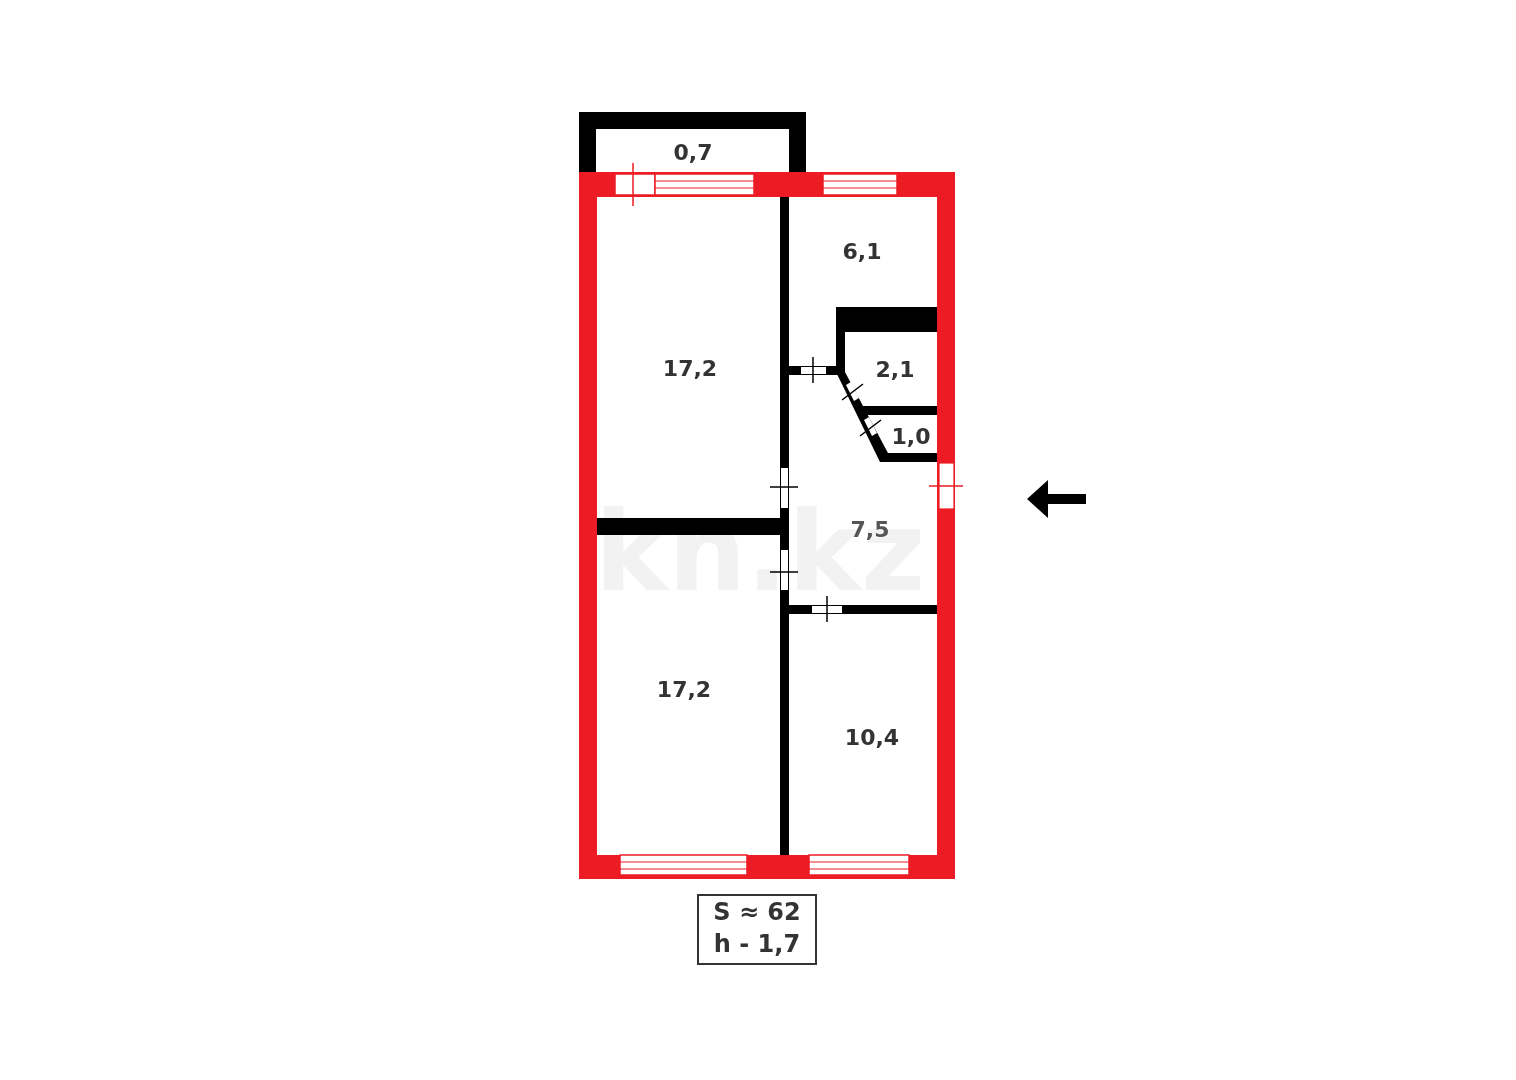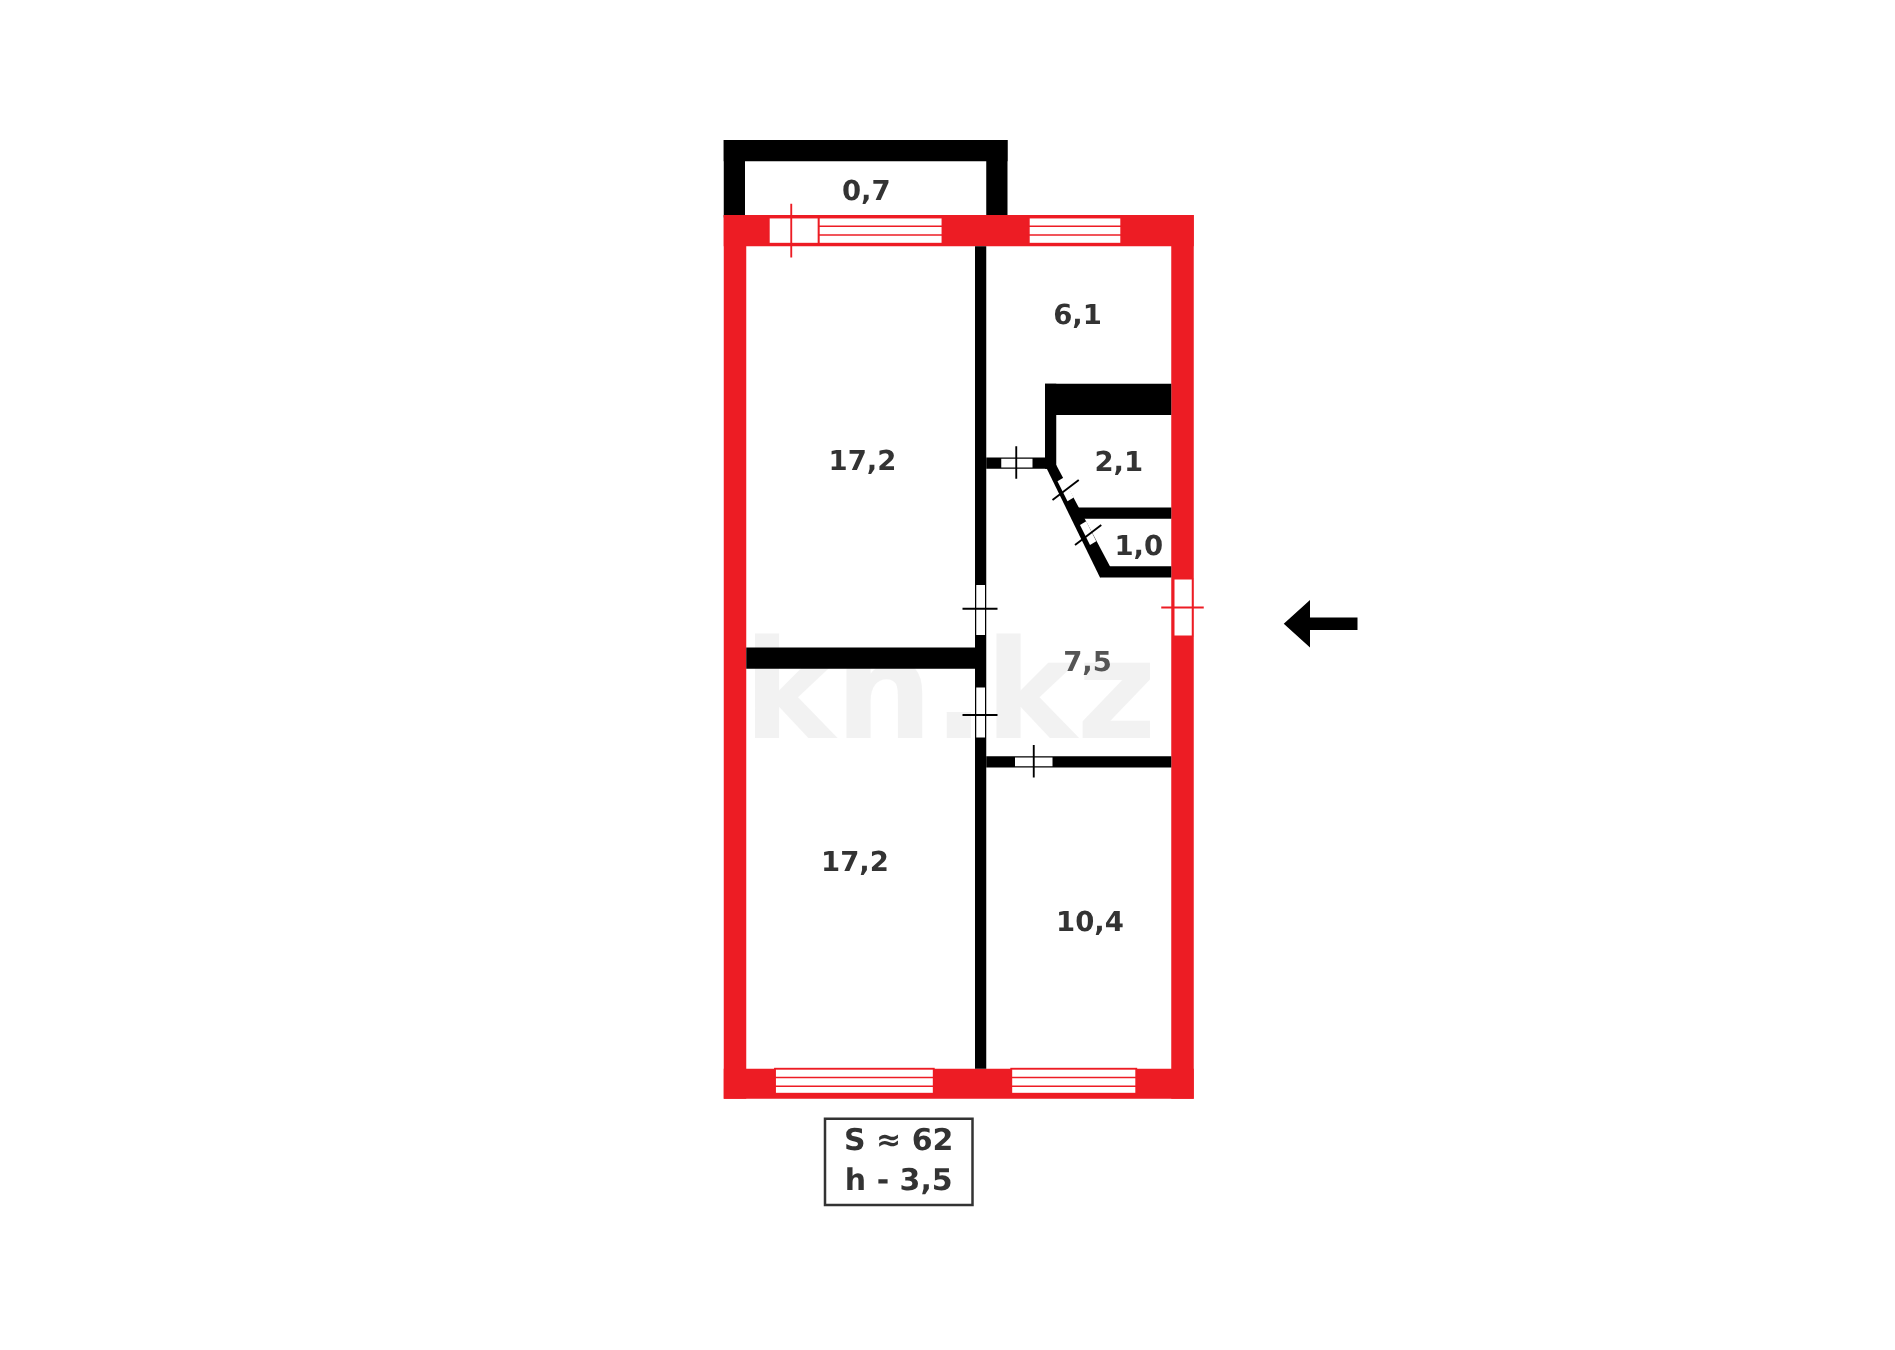--- a/index.html
+++ b/index.html
@@ -1,21 +1,21 @@
 <!DOCTYPE html>
 <html><head>
 <meta charset="utf-8">
 <style>
   html,body{margin:0;padding:0;background:#ffffff;}
   body{width:1516px;height:1080px;position:relative;overflow:hidden;font-family:"DejaVu Sans","Liberation Sans",sans-serif;}
   svg{position:absolute;left:0;top:0;}
   .lbl{font-family:"DejaVu Sans","Liberation Sans",sans-serif;font-weight:bold;font-size:22px;fill:#333333;text-anchor:middle;}
   .lbl-grey{fill:#555555;}
   .wm{font-family:"DejaVu Sans","Liberation Sans",sans-serif;font-weight:bold;font-size:110px;fill:#e8e8e8;fill-opacity:0.55;text-anchor:middle;}
-  .info-box{position:absolute;left:659px;top:894px;width:120px;height:71px;border:2px solid #333;box-sizing:border-box;background:#fff;text-align:center;}
+  .info-box{position:absolute;left:697px;top:894px;width:120px;height:71px;border:2px solid #333;box-sizing:border-box;background:#fff;text-align:center;}
   .info-line{font-family:"DejaVu Sans","Liberation Sans",sans-serif;font-weight:bold;font-size:24px;color:#333;line-height:32px;}
 </style>
 </head>
 <body>
 
 <svg width="1516" height="1080" viewBox="0 0 1516 1080">
 
   <text class="wm" x="760" y="590">kn.kz</text>
 
   <g>
@@ -109,14 +109,14 @@
   <text class="lbl" x="862" y="259">6,1</text>
   <text class="lbl" x="895" y="377">2,1</text>
   <text class="lbl" x="911" y="444">1,0</text>
   <text class="lbl lbl-grey" x="870" y="537">7,5</text>
   <text class="lbl" x="684" y="697">17,2</text>
   <text class="lbl" x="872" y="745">10,4</text>
 </svg>
 
 <div class="info-box">
   <div class="info-line">S ≈ 62</div>
-  <div class="info-line">h - 3,5</div>
+  <div class="info-line">h - 1,7</div>
 </div>
 
 </body></html>

